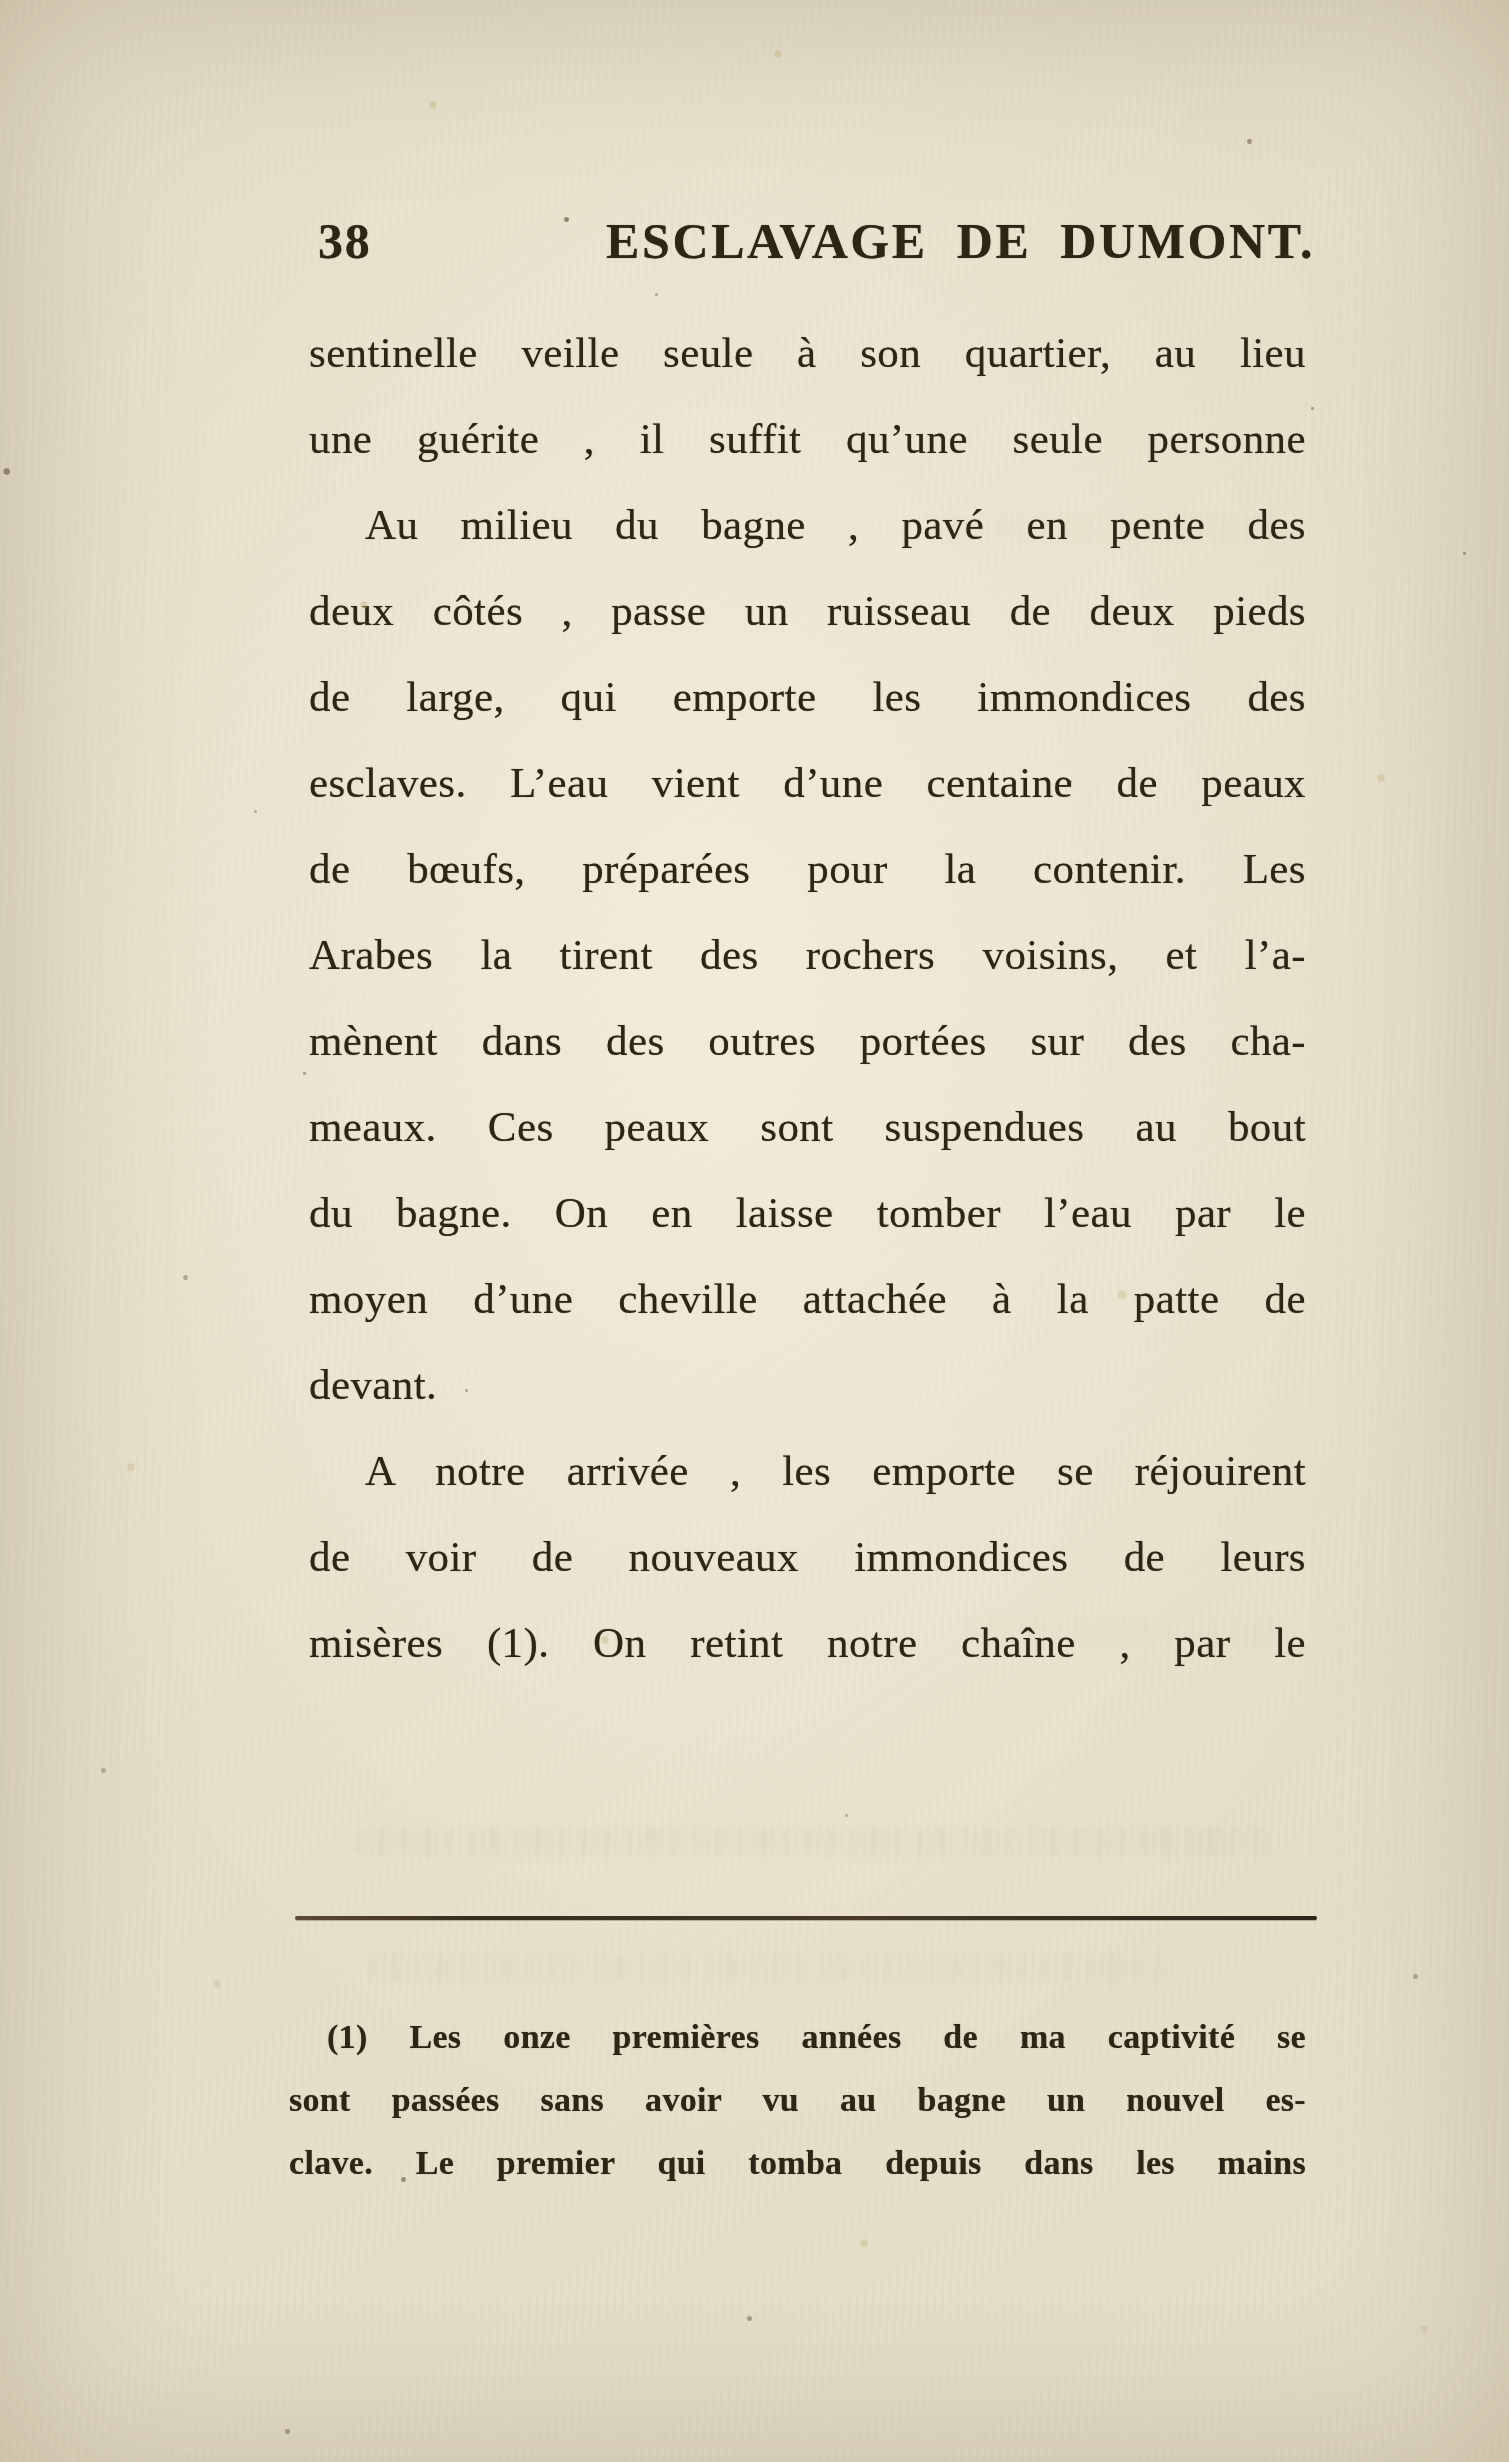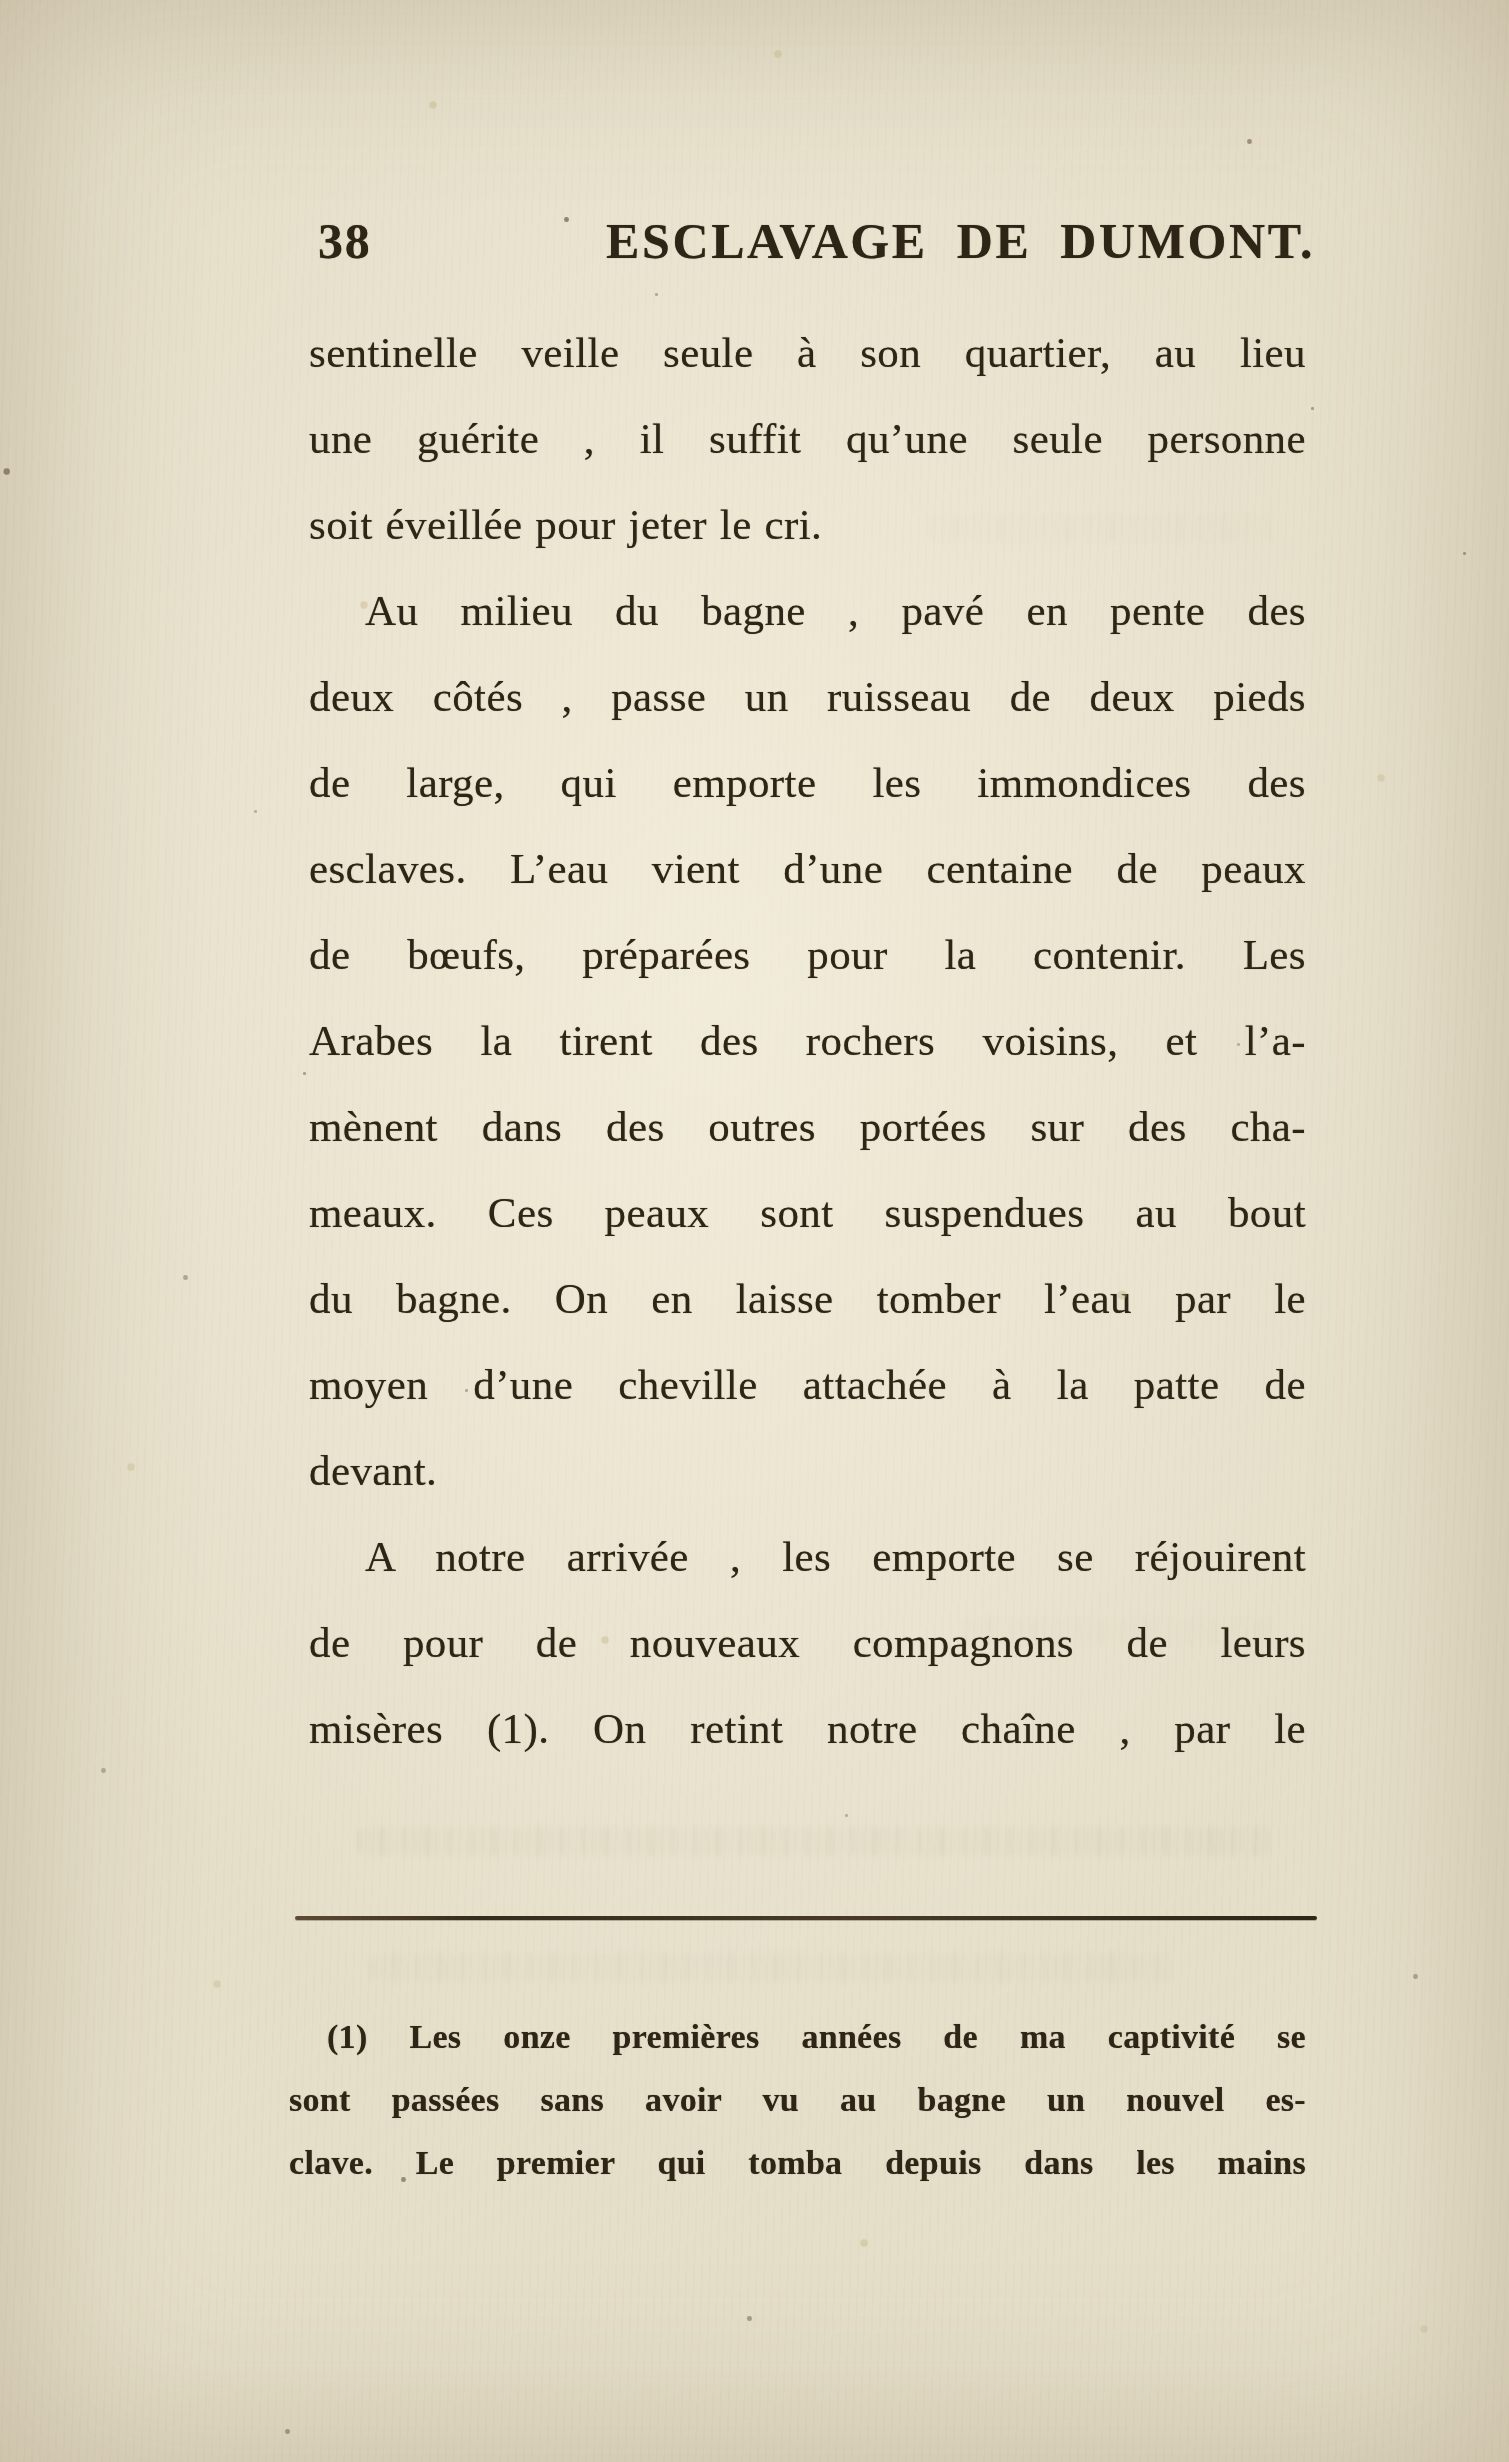--- a/index.html
+++ b/index.html
@@ -89,34 +89,33 @@
 <div class="page">
 
   <div class="header">
     <span class="page-number">38</span>
     <span class="running-title">ESCLAVAGE DE DUMONT.</span>
   </div>
 
   <div class="text-block">
       <div class="line fill">sentinelle veille seule à son quartier, au lieu</div>
       <div class="line fill">une guérite , il suffit qu’une seule personne</div>
-      <div class="line">soit éveillée pour jeter le cri.</div>
       <div class="line indent fill">Au milieu du bagne , pavé en pente des</div>
       <div class="line fill">deux côtés , passe un ruisseau de deux pieds</div>
       <div class="line fill">de large, qui emporte les immondices des</div>
       <div class="line fill">esclaves. L’eau vient d’une centaine de peaux</div>
       <div class="line fill">de bœufs, préparées pour la contenir. Les</div>
       <div class="line fill">Arabes la tirent des rochers voisins, et l’a-</div>
       <div class="line fill">mènent dans des outres portées sur des cha-</div>
       <div class="line fill">meaux. Ces peaux sont suspendues au bout</div>
       <div class="line fill">du bagne. On en laisse tomber l’eau par le</div>
       <div class="line fill">moyen d’une cheville attachée à la patte de</div>
       <div class="line">devant.</div>
       <div class="line indent fill">A notre arrivée , les emporte se réjouirent</div>
-      <div class="line fill">de pour de nouveaux compagnons de leurs</div>
+      <div class="line fill">de voir de nouveaux immondices de leurs</div>
       <div class="line fill">misères (1). On retint notre chaîne , par le</div>
     </div>
 
   <div class="ghost g1"></div>
   <div class="ghost g2"></div>
   <div class="ghost g3"></div>
   <div class="ghost g4"></div>
 
   <div class="rule"></div>
 

